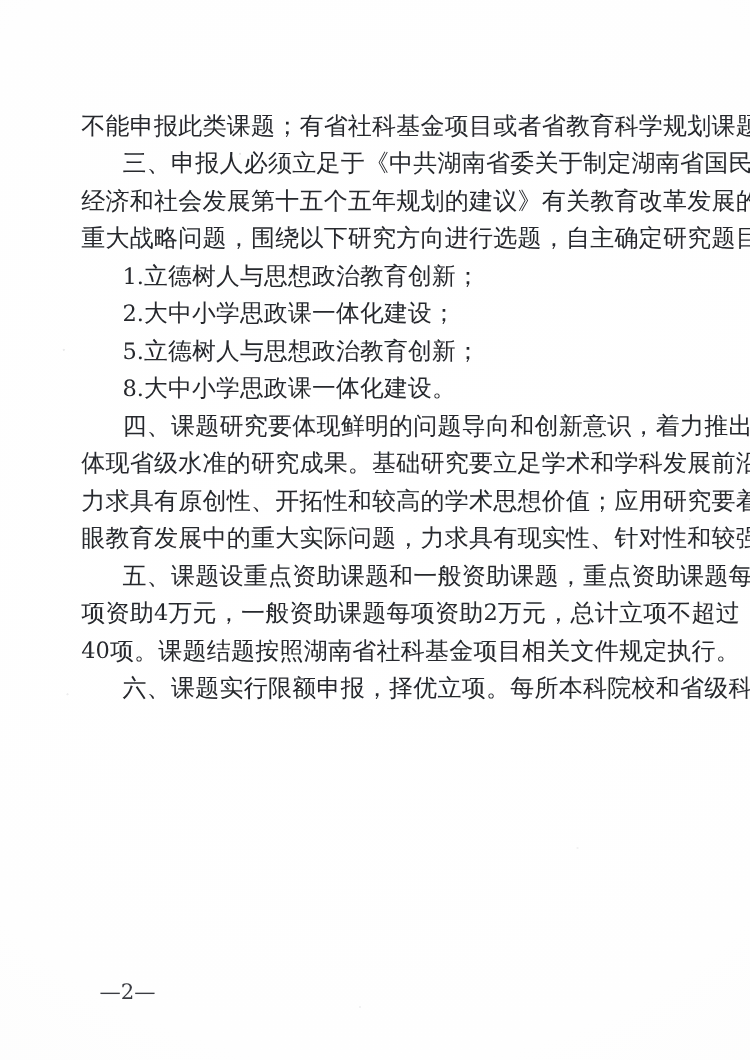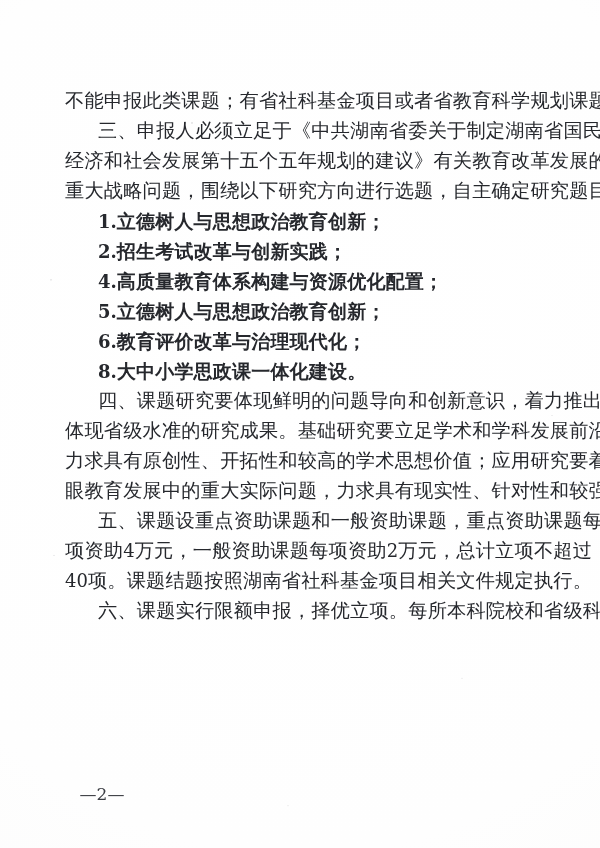--- a/index.html
+++ b/index.html
@@ -70,21 +70,20 @@
 
   
   .ln.ind {
     padding-left: 33px;
   }
 
   
   .ln.item {
     padding-left: 33px;
     font-size: 19px;
-    font-weight: bold;
   }
 
   .num {
     font-family: "DejaVu Serif", "Liberation Serif", serif;
     font-size: 18px;
     letter-spacing: 0;
   }
 
   .page-number {
     position: absolute;
@@ -224,30 +223,24 @@
         <span>研</span>
         <span>究</span>
         <span>题</span>
         <span>目</span>
       </div>
 
     <div class="ln item">
       <span class="num">1.</span><span>立德树人与思想政治教育创新；</span>
     </div>
     <div class="ln item">
-      <span class="num">2.</span><span>招生考试改革与创新实践；</span>
-    </div>
-    <div class="ln item">
-      <span class="num">4.</span><span>高质量教育体系构建与资源优化配置；</span>
+      <span class="num">2.</span><span>大中小学思政课一体化建设；</span>
     </div>
     <div class="ln item">
       <span class="num">5.</span><span>立德树人与思想政治教育创新；</span>
-    </div>
-    <div class="ln item">
-      <span class="num">6.</span><span>教育评价改革与治理现代化；</span>
     </div>
     <div class="ln item">
       <span class="num">8.</span><span>大中小学思政课一体化建设。</span>
     </div>
 
     <div class="ln just ind">
         <span>四</span>
         <span>、</span>
         <span>课</span>
         <span>题</span>

